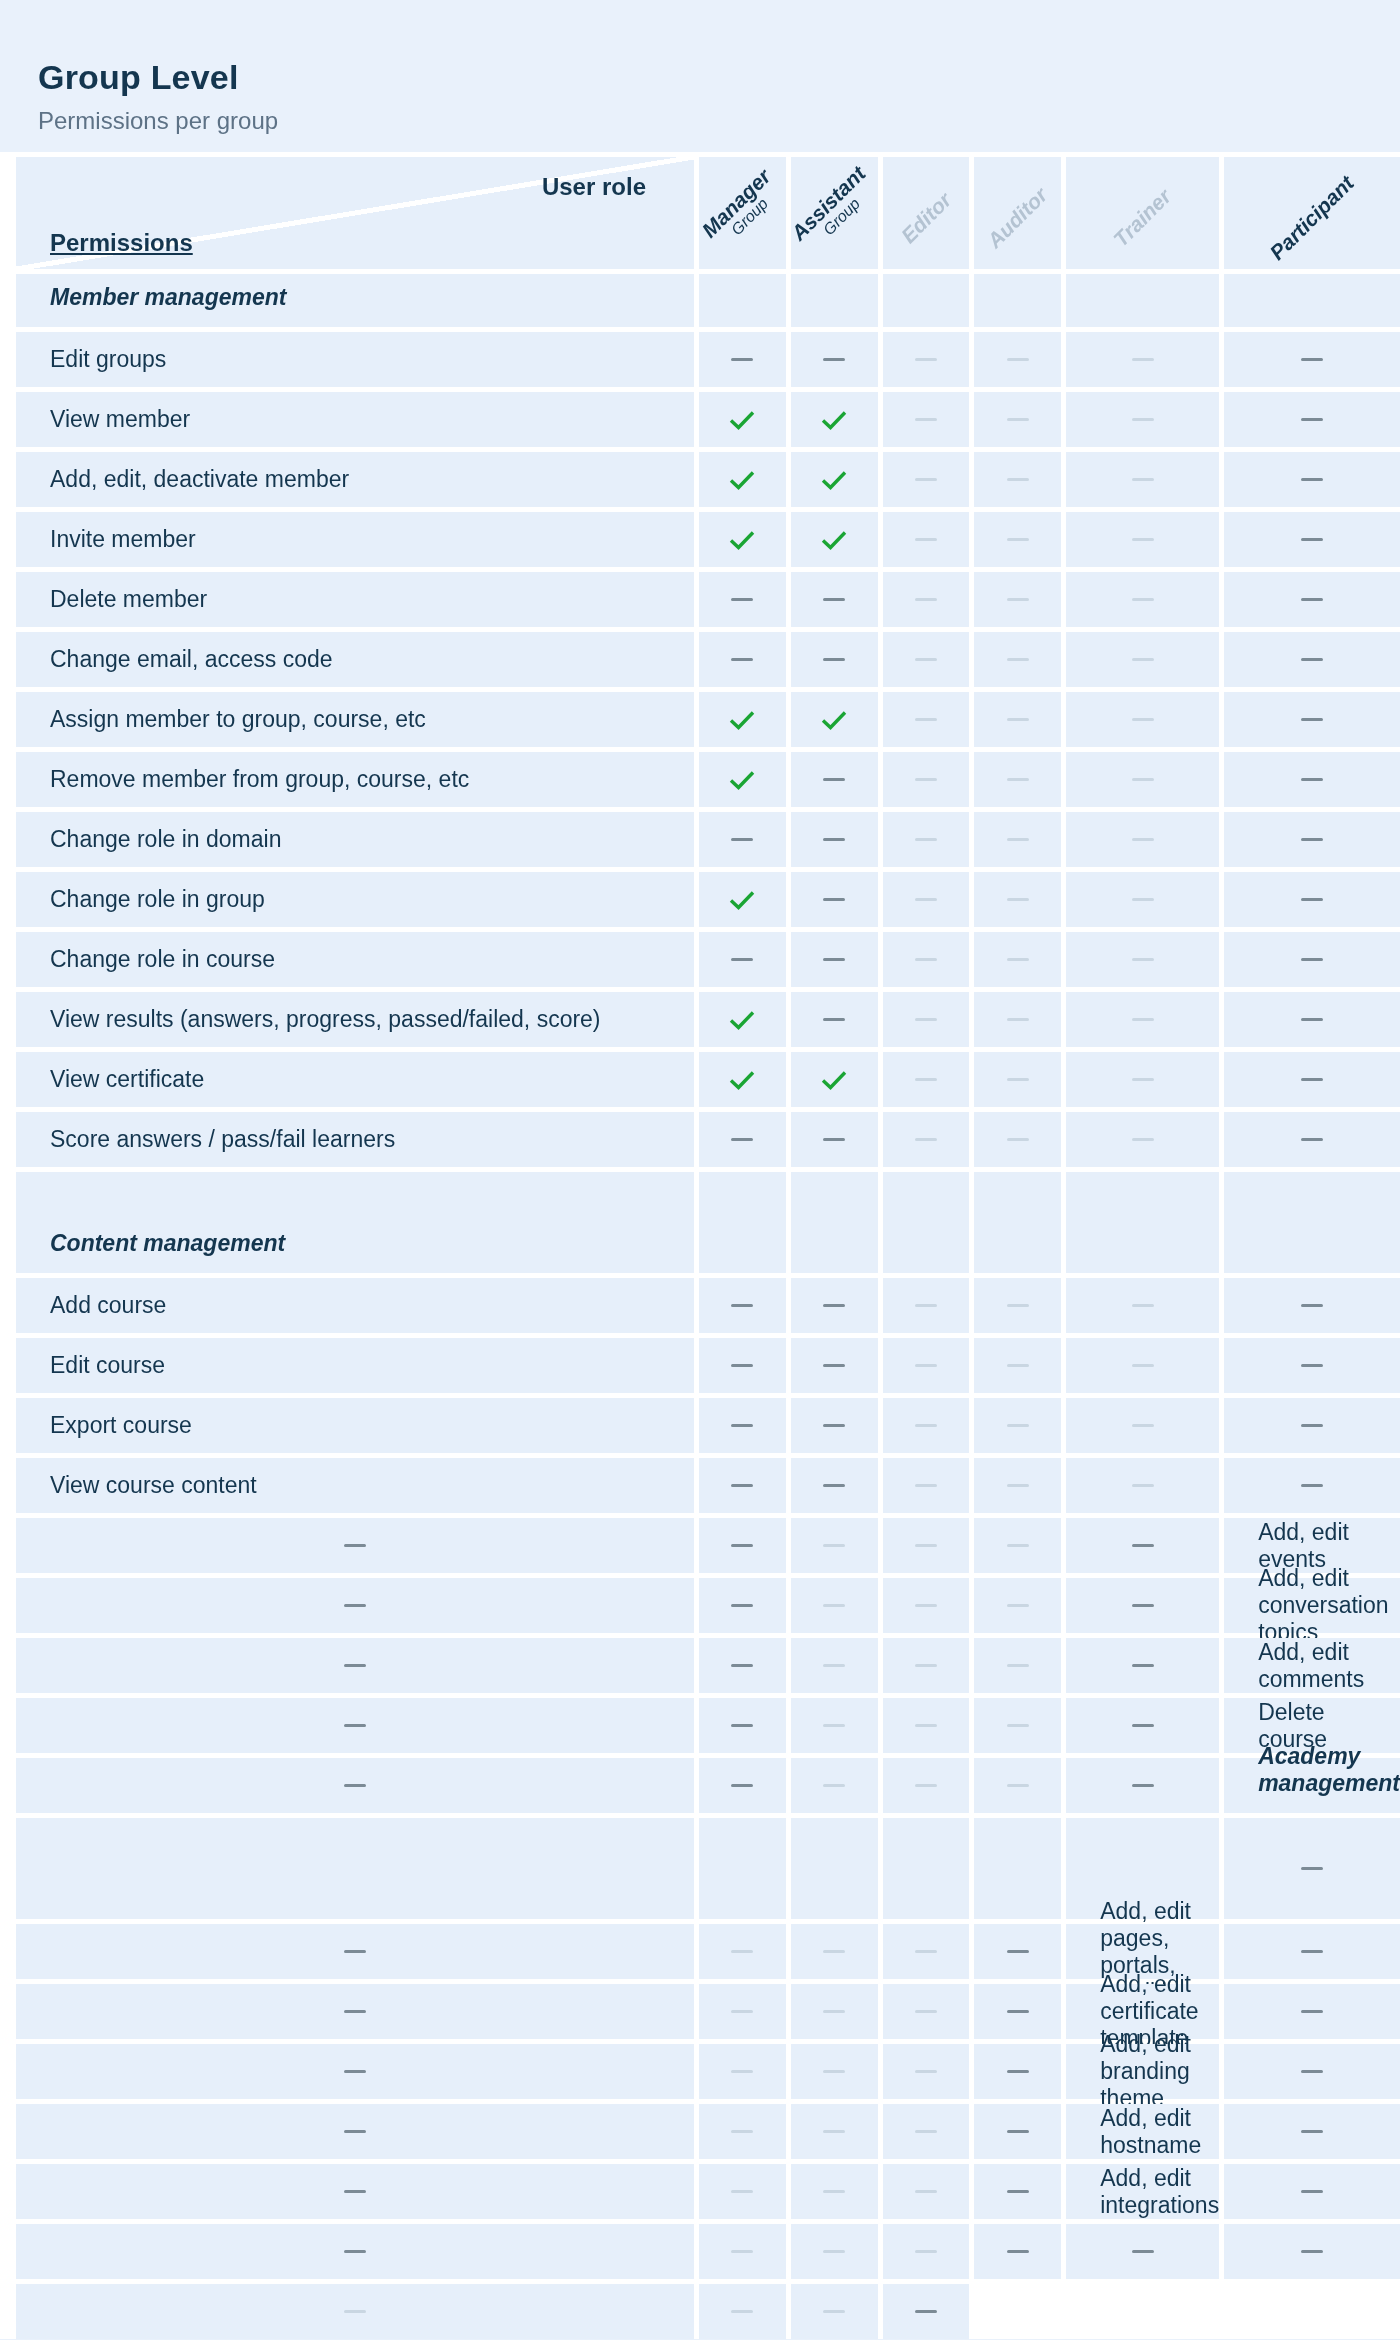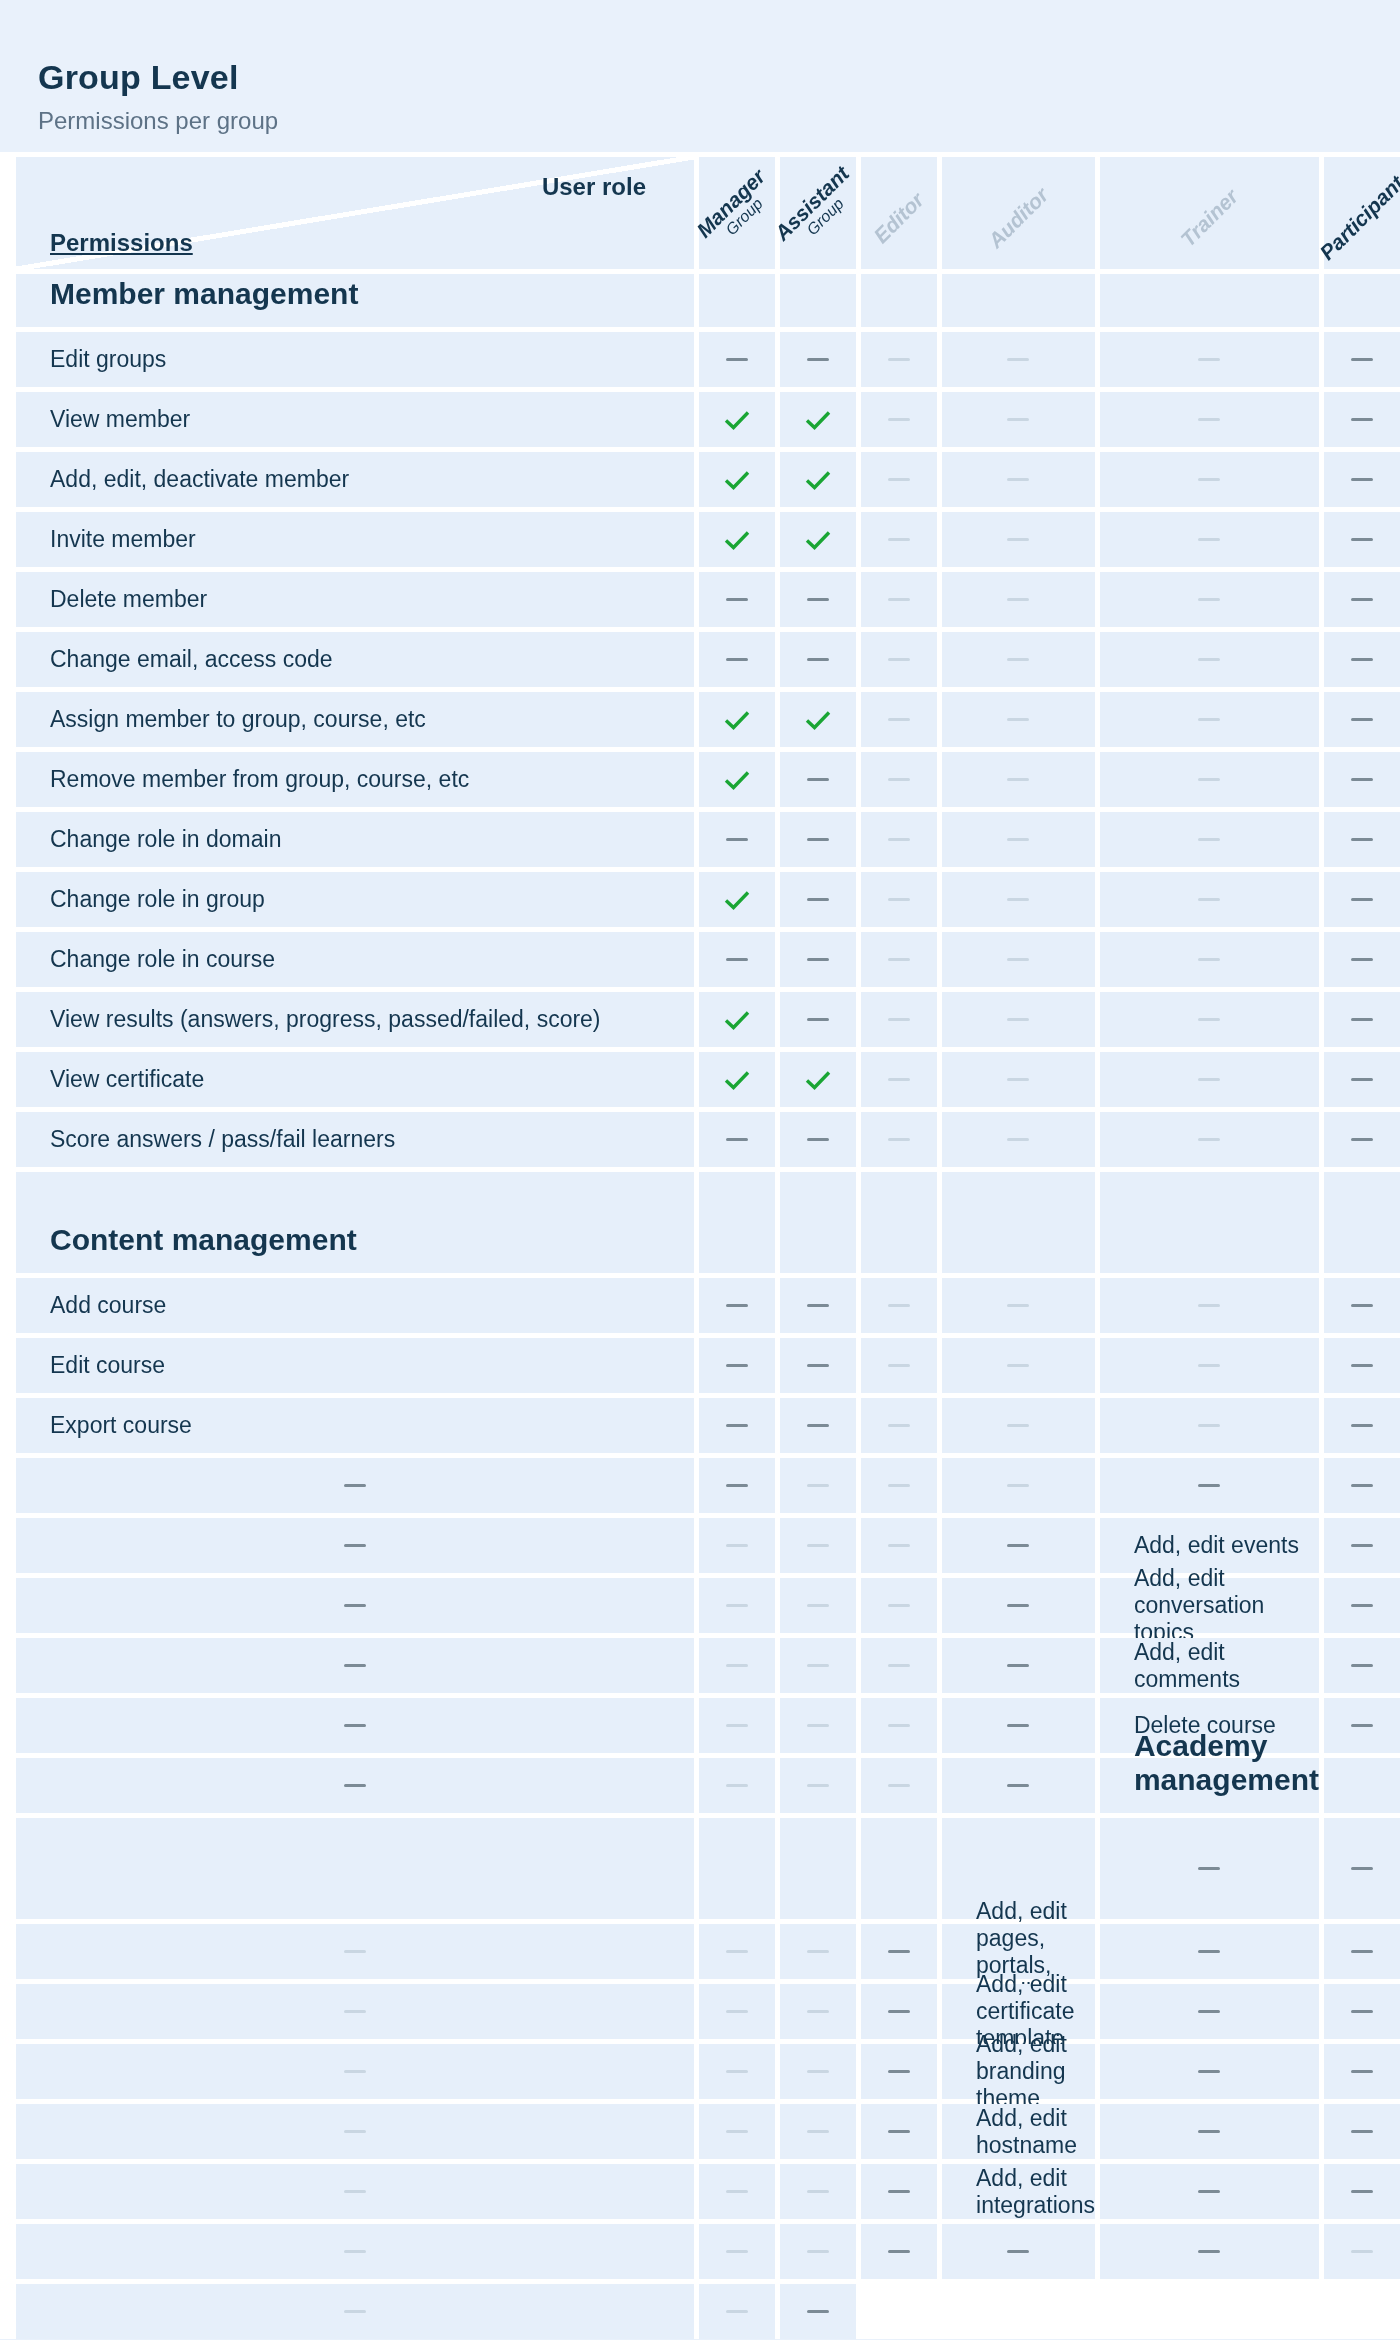--- a/index.html
+++ b/index.html
@@ -55,21 +55,21 @@
     display:flex;justify-content:center;
     transform:rotate(-45deg);
   }
   .role-inner{text-align:center;line-height:1.05;}
   .role-name{font-size:21px;font-weight:bold;font-style:italic;white-space:nowrap;}
   .role-sub{font-size:16px;font-style:italic;white-space:nowrap;}
   .role-muted{color:var(--muted);}
 
   
   .label-cell{display:flex;align-items:center;padding-left:34px;font-size:23px;}
-  .section-cell{display:flex;align-items:flex-end;padding:0 0 16px 34px;font-size:30px;font-weight:bold;}
+  .section-cell{display:flex;align-items:flex-end;padding:0 0 16px 34px;font-size:23px;font-weight:bold;font-style:italic;}
   .mark-cell{display:flex;align-items:center;justify-content:center;}
   .dash{width:22px;height:3.5px;border-radius:2px;background:var(--dash);}
   .dash.light{background:var(--dash-light);}
   .check-icon{display:block;}
 </style>
 </head>
 <body>
 
 <header class="page-header">
   <div class="page-title">Group Level</div>
@@ -508,20 +508,21 @@
     </div>
     <div class="cell mark-cell">
       <div class="dash light"></div>
     </div>
     <div class="cell mark-cell">
       <div class="dash light"></div>
     </div>
     <div class="cell mark-cell">
       <div class="dash"></div>
     </div>
+    <div class="cell label-cell">View course content</div>
     <div class="cell mark-cell">
       <div class="dash"></div>
     </div>
     <div class="cell mark-cell">
       <div class="dash"></div>
     </div>
     <div class="cell mark-cell">
       <div class="dash light"></div>
     </div>
     <div class="cell mark-cell">

